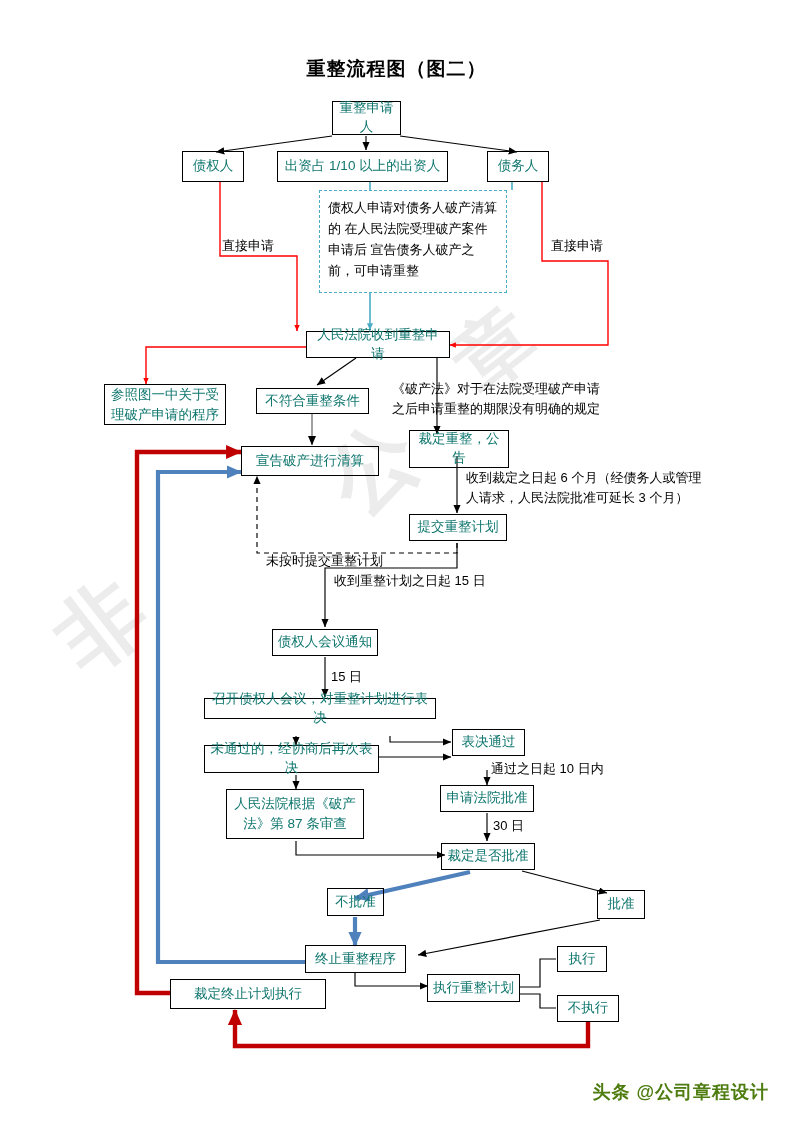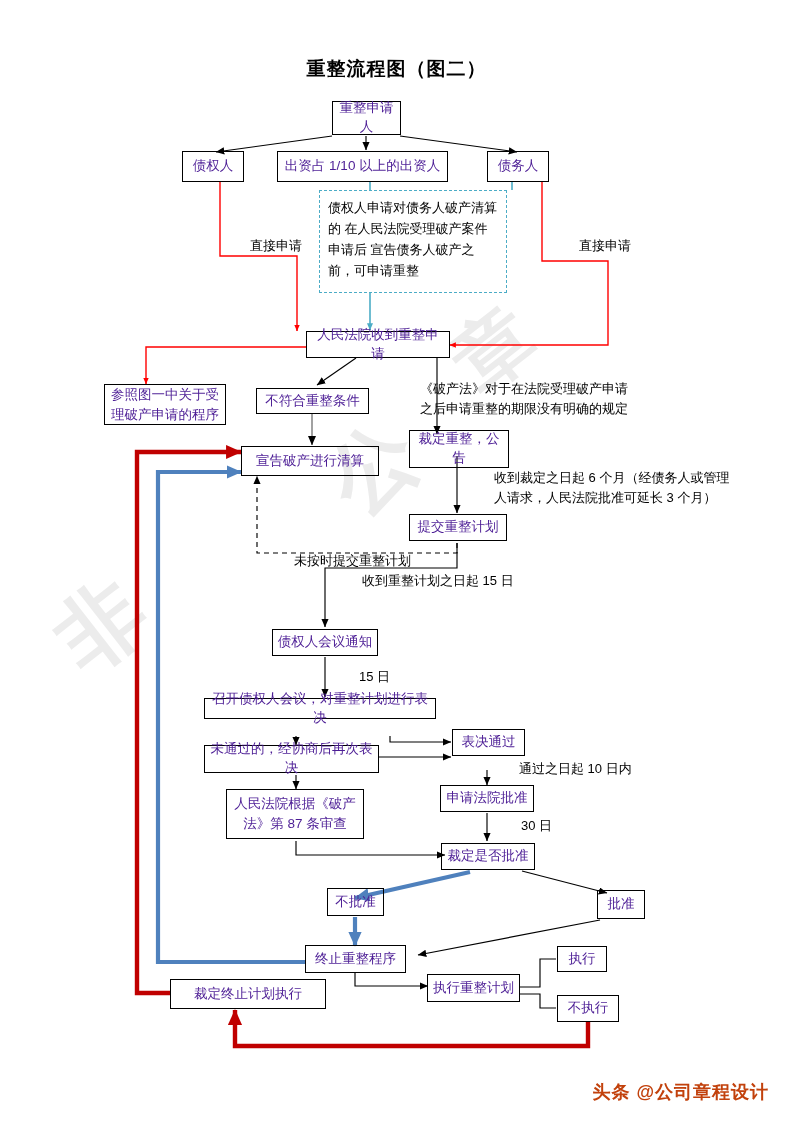--- a/index.html
+++ b/index.html
@@ -12,39 +12,39 @@
       transform:rotate(-38deg);user-select:none;white-space:nowrap;letter-spacing:6px;}
   .wm1{left:58px;top:566px;}
   .wm2{left:330px;top:408px;}
   .wm3{left:455px;top:296px;font-size:78px;}
 
   svg.layer{position:absolute;left:0;top:0;width:793px;height:1122px;}
 
   
   .bx{position:absolute;border:1px solid #000;background:transparent;
       display:flex;align-items:center;justify-content:center;
-      font-size:13.5px;color:#4c1d95;line-height:1.38;text-align:center;
+      font-size:13.5px;color:#0f766e;line-height:1.38;text-align:center;
       box-sizing:border-box;padding:1px 4px;}
   .bx.two{line-height:1.45;}
 
   
-  .tx{position:absolute;font-size:13px;color:#000;line-height:1.45;white-space:pre-line;padding-left:28px;}
+  .tx{position:absolute;font-size:13px;color:#000;line-height:1.45;white-space:pre-line;}
 
   
   .note{position:absolute;border:1.6px dashed #4BACC6;box-sizing:border-box;
         font-size:13px;line-height:1.62;color:#000;padding:6px 8px 6px 8px;}
 
   
   #title{position:absolute;left:0;top:56px;width:793px;text-align:center;
          font-size:19px;font-weight:700;letter-spacing:1px;color:#000;
          font-family:"Liberation Serif","DejaVu Serif",serif;}
 
   
   #footer{position:absolute;right:24px;top:1080px;font-size:18px;font-weight:700;
-          color:#c2410c;letter-spacing:1px;}
+          color:#4d7c0f;letter-spacing:1px;}
 </style>
 </head>
 <body>
 
 <div id="stage">
 
   <div class="wm wm1">非</div>
   <div class="wm wm2">公</div>
   <div class="wm wm3">章</div>
 

